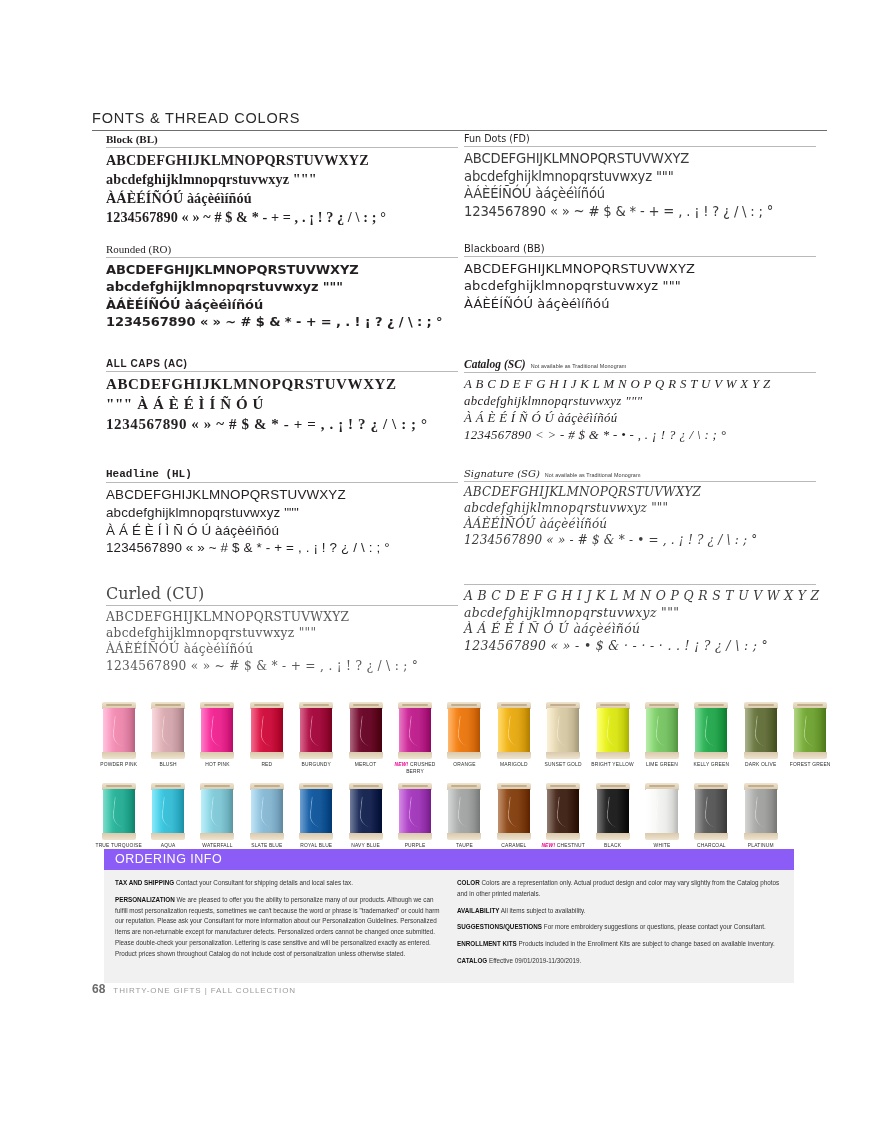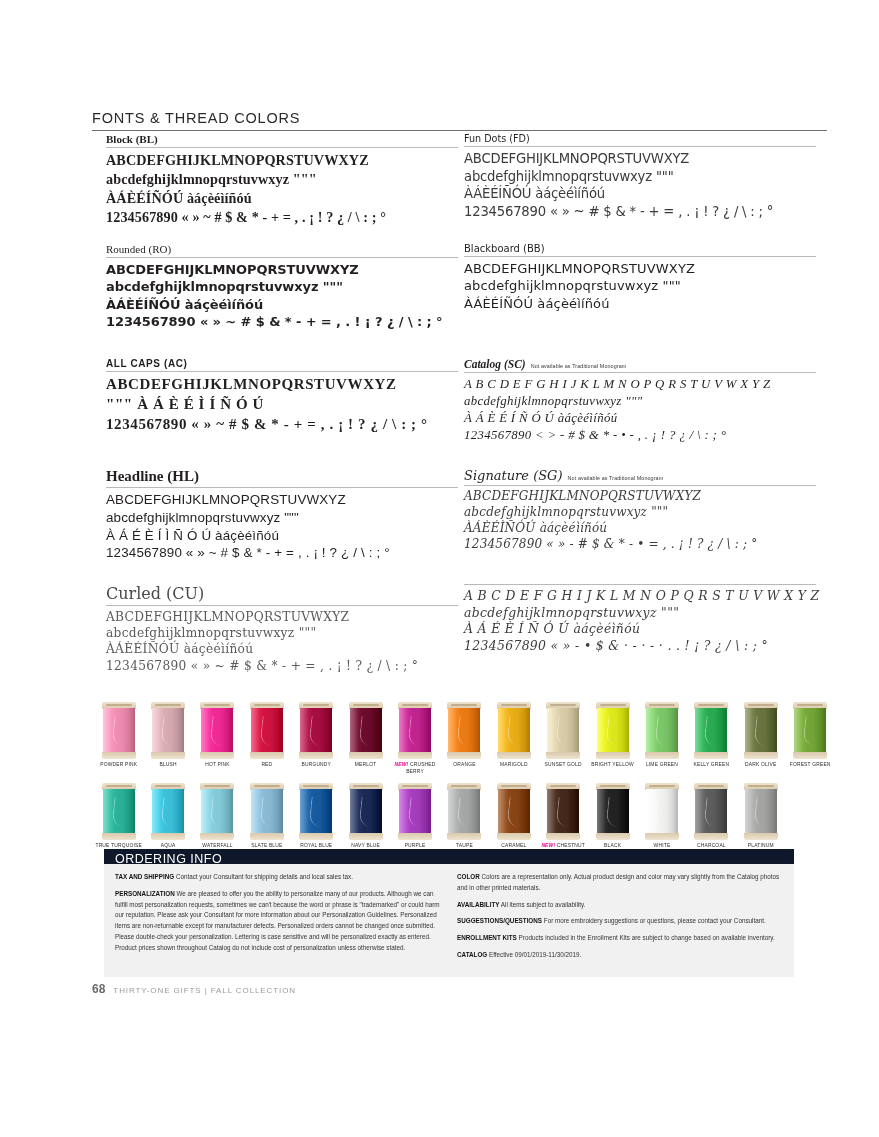--- a/index.html
+++ b/index.html
@@ -86,36 +86,36 @@
   .sty-block .fb-name { font-family: "Liberation Serif", serif; font-weight: bold; }
   .sty-block .fb-line { font-family: "Liberation Serif", serif; font-weight: bold; font-size: 14.2px; letter-spacing: 0.1px; }
   .sty-block .l2 { font-weight: bold; }
 
   .sty-rounded .fb-name { font-family: "Liberation Serif", serif; }
   .sty-rounded .fb-line { font-family: "DejaVu Sans", sans-serif; font-weight: bold; font-size: 13px; letter-spacing: -0.1px; }
 
   .sty-allcaps .fb-name { font-family: "Liberation Sans Narrow","Liberation Sans", sans-serif; font-weight: bold; font-size:10px; letter-spacing:0.6px;}
   .sty-allcaps .fb-line { font-family: "Liberation Serif", serif; font-weight: bold; font-size: 15px; letter-spacing: 0.6px; }
 
-  .sty-headline .fb-name { font-family: Liberation Serif, serif; font-weight: bold; font-size: 15px; }
+  .sty-headline .fb-name { font-family: Liberation Mono, monospace; font-weight: bold; font-size: 11px; }
   .sty-headline .fb-line { font-family: "Liberation Sans", sans-serif; font-size: 13.4px; letter-spacing: 0.15px; }
 
   .sty-curled .fb-name { font-family: "DejaVu Serif", serif; font-size: 16px; color:#4a4a4a;}
   .sty-curled .fb-line { font-family: "DejaVu Serif", serif; font-size: 12.2px; color: #5a5a5a; letter-spacing: 0.3px; }
 
   .sty-fundots .fb-name { font-family: "DejaVu Sans", sans-serif; font-size: 9.6px; }
   .sty-fundots .fb-line { font-family: "DejaVu Sans", sans-serif; font-size: 13.2px; letter-spacing: -0.2px; color:#3b3b3b; }
 
   .sty-blackboard .fb-name { font-family: "DejaVu Sans", sans-serif; font-size: 10px; }
   .sty-blackboard .fb-line { font-family: "DejaVu Sans", sans-serif; font-size: 13px; letter-spacing: 0.15px; }
 
   .sty-script .fb-name { font-family: "Liberation Serif", serif; font-style: italic; font-weight: bold; font-size: 11.5px;}
   .sty-script .fb-line { font-family: "Liberation Serif", serif; font-style: italic; font-size: 12.8px; letter-spacing: 0.35px; }
 
-  .sty-signature .fb-name { font-family: "DejaVu Serif", serif; font-style: italic; font-size: 13px; }
+  .sty-signature .fb-name { font-family: "DejaVu Serif", serif; font-style: italic; font-size: 10px; }
   .sty-signature .fb-line { font-family: "DejaVu Serif", serif; font-style: italic; font-size: 12px; letter-spacing: 0.2px; color:#3c3c3c; }
 
   .sty-swirl .fb-name { font-family: "DejaVu Serif", serif; font-style: italic; font-size: 11px; }
   .sty-swirl .fb-line { font-family: "DejaVu Serif", serif; font-style: italic; font-size: 12.4px; letter-spacing: 0.35px; color:#3c3c3c; }
 
   
   .spool-area { position: absolute; left: 74px; top: 702px; width: 790px; }
   .spool-row { display: flex; }
   .spool-row.row2 { margin-top: 8px; }
   .spool-cell {
@@ -183,23 +183,23 @@
   }
   .new-tag {
     color: #ec008c;
     font-style: italic;
     font-weight: bold;
   }
 
   
   .oi-wrap { position: absolute; left: 84px; top: 849px; width: 690px; }
   .oi-header {
-    background: #0f172a;
+    background: #8b5cf6;
     color: #ffffff;
-    height: 15px;
+    height: 21px;
     line-height: 21px;
     padding-left: 11px;
     font-size: 12.5px;
     letter-spacing: 0.5px;
   }
   .oi-body {
     background: #f1f1f1;
     display: flex;
     padding: 8px 11px 10px 11px;
     gap: 16px;

